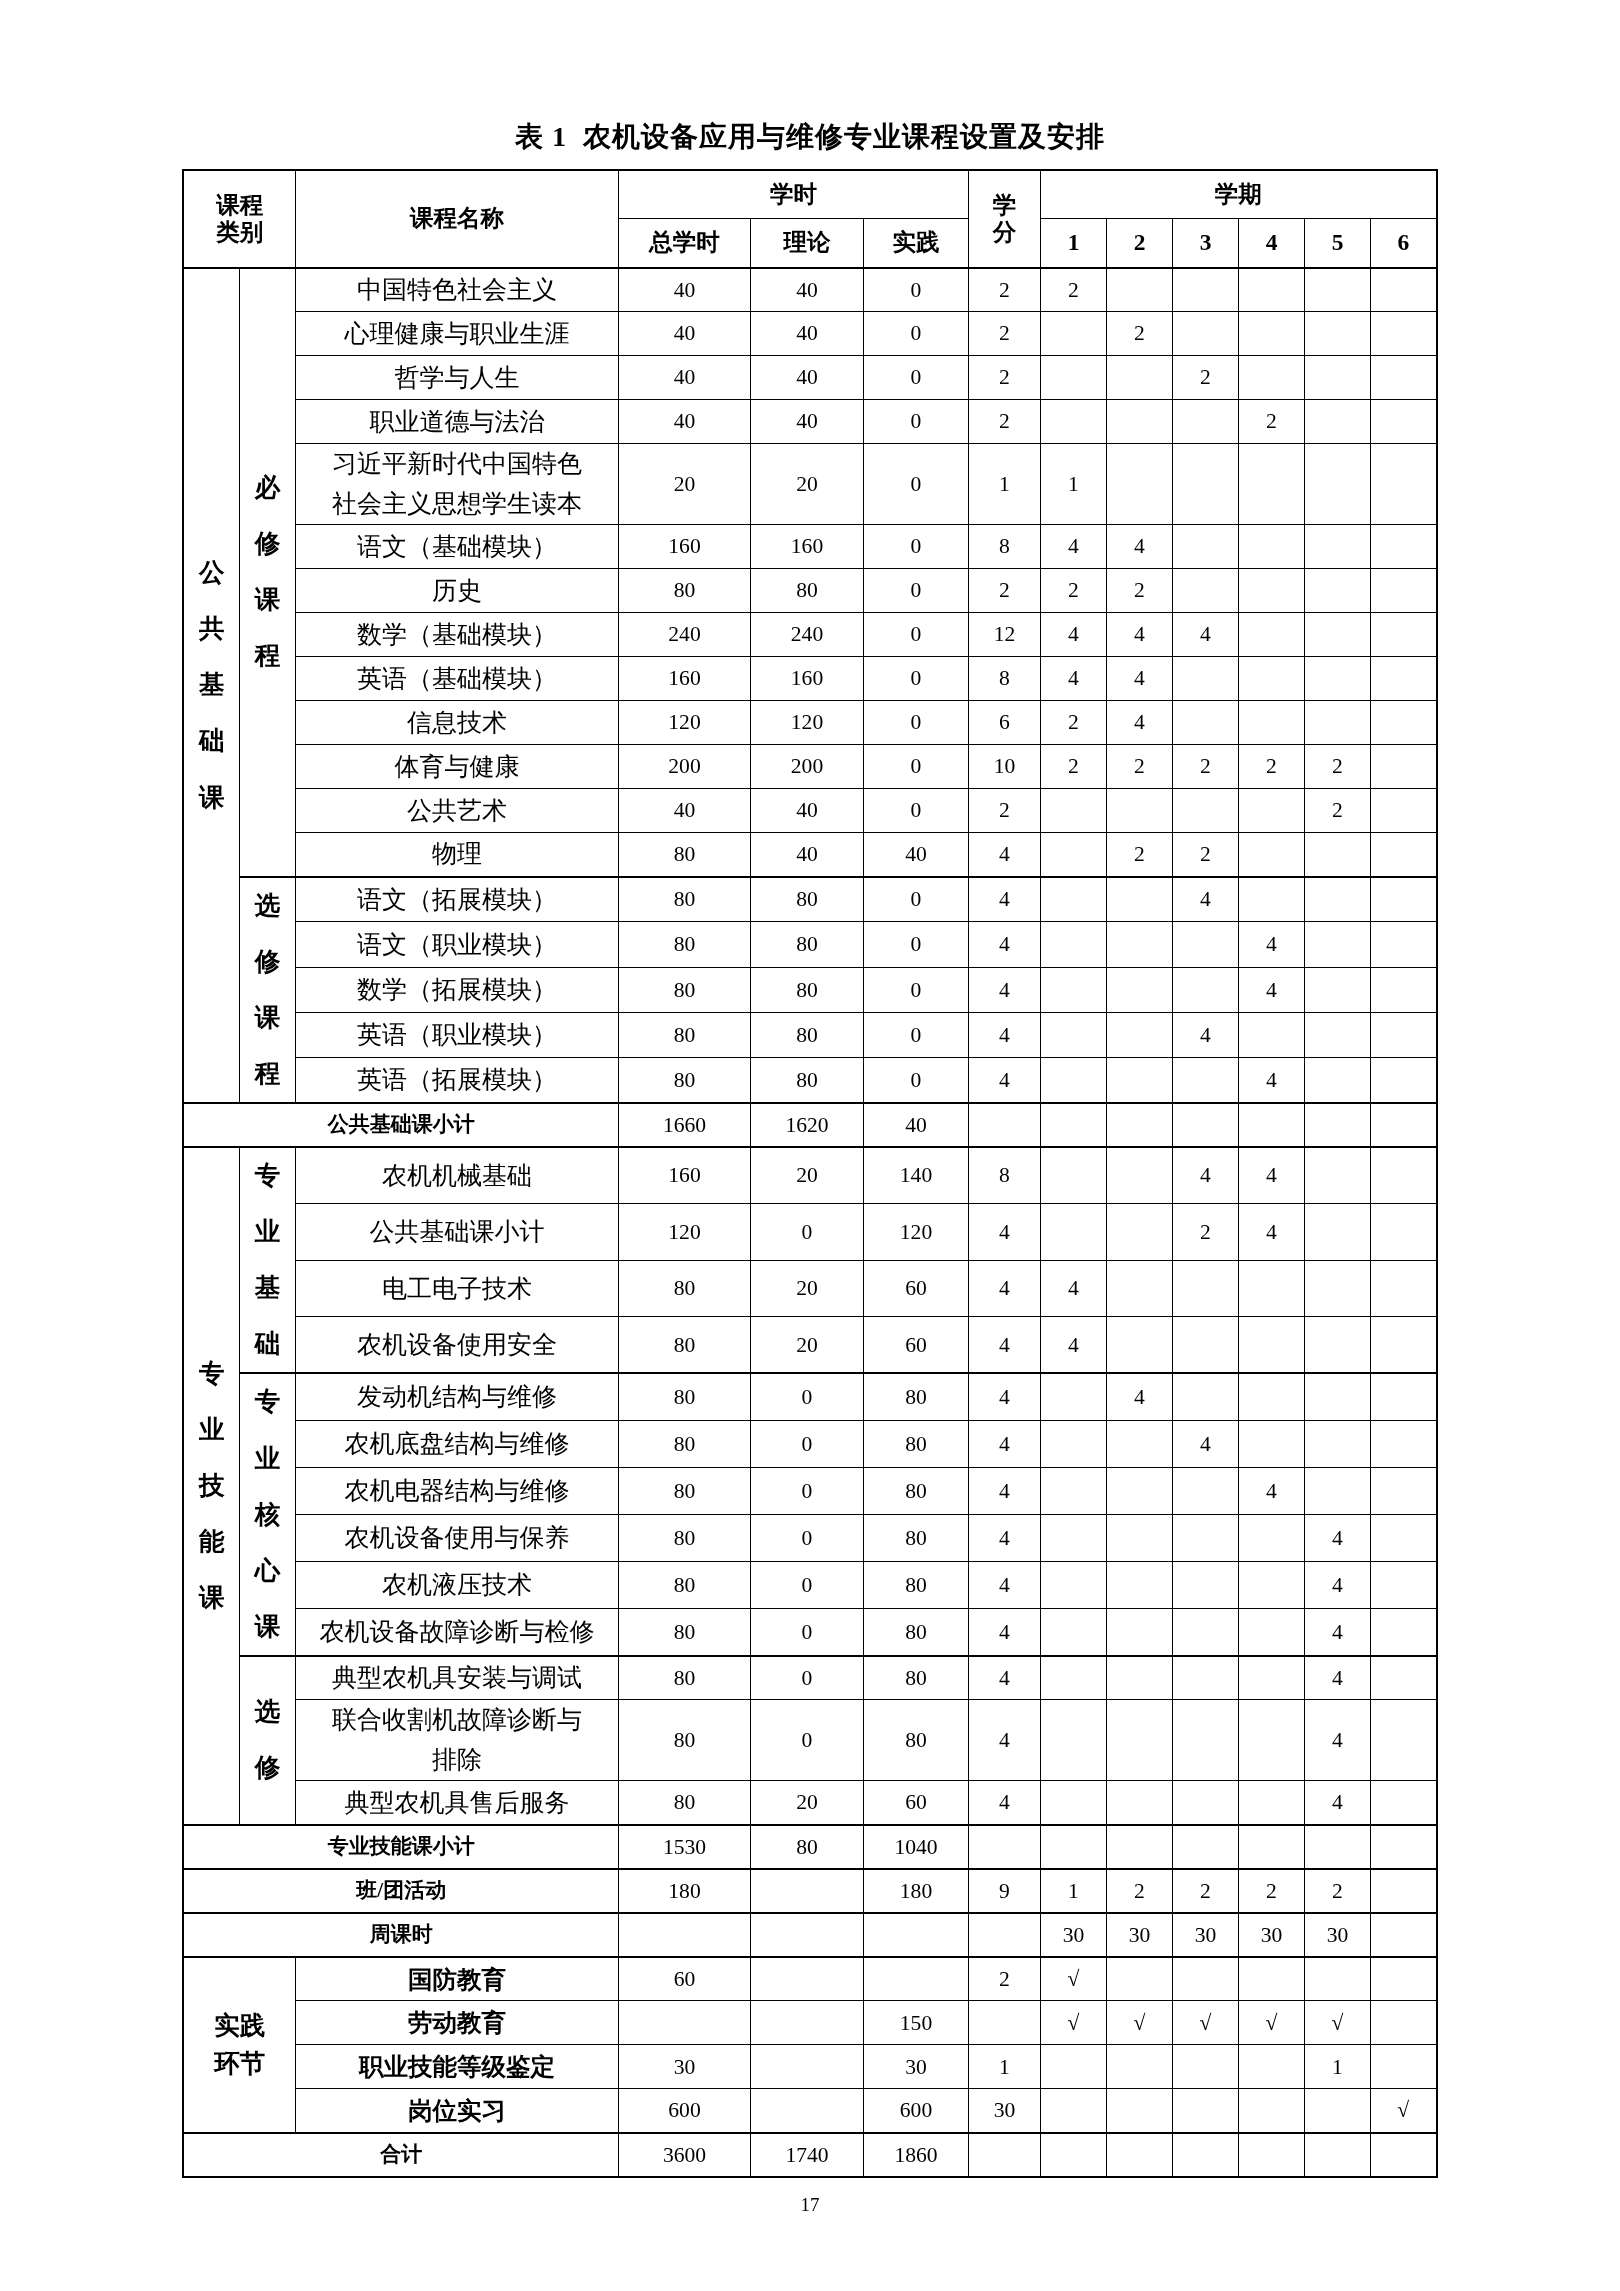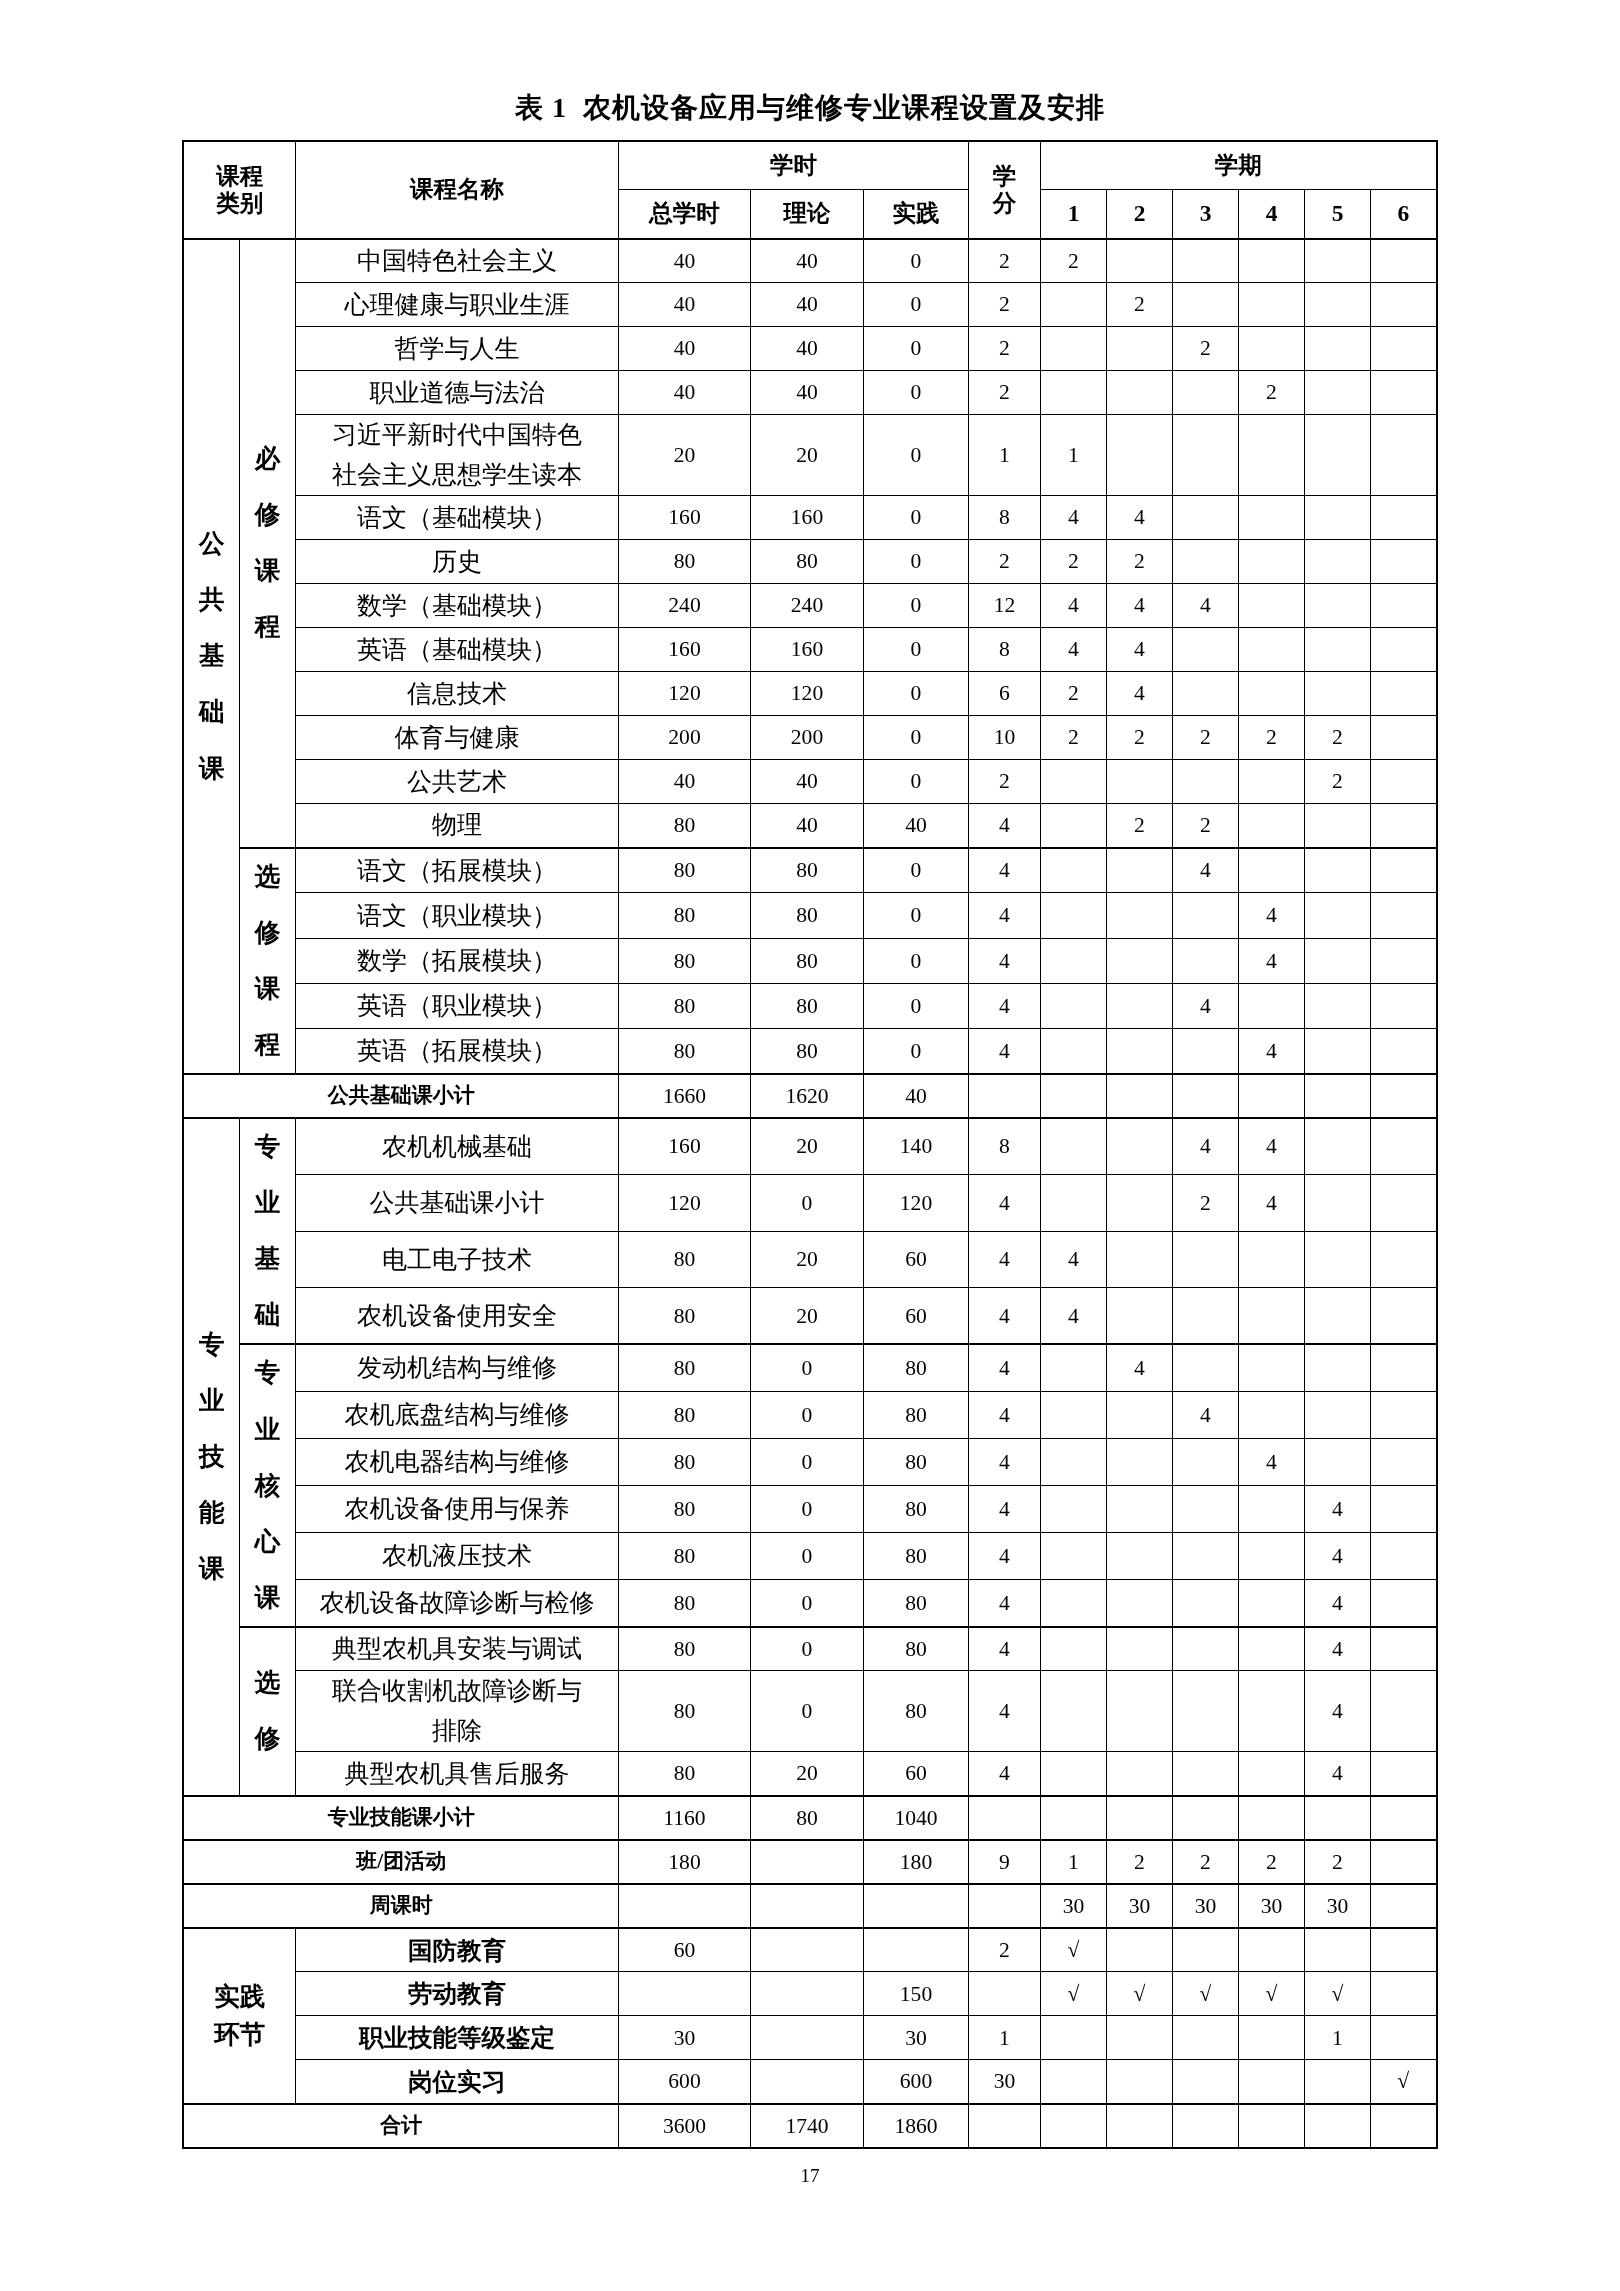--- a/index.html
+++ b/index.html
@@ -6,21 +6,21 @@
   body{
     width:1620px;height:2292px;
     background:#ffffff;color:#000;
     font-family:"Liberation Serif","DejaVu Serif",serif;
     position:relative;
   }
   .page{width:1620px;height:2292px;overflow:hidden;}
   .title{
     text-align:center;
     font-size:28px;font-weight:bold;
-    padding-top:89px;margin:0 0 12.7px 0;
+    padding-top:118px;margin:0 0 12.7px 0;
     white-space:pre;
     letter-spacing:1px;
   }
   table.cur{
     border-collapse:collapse;
     table-layout:fixed;
     margin:0 auto;
     width:1251px;
     border:2.9px solid #000;
   }
@@ -533,21 +533,21 @@
           <td>4</td>
           <td></td>
           <td></td>
           <td></td>
           <td></td>
           <td>4</td>
           <td></td>
         </tr>
         <tr class="thick-top">
           <td class="lbl" colspan="3">专业技能课小计</td>
-          <td>1160</td>
+          <td>1530</td>
           <td>80</td>
           <td>1040</td>
           <td></td>
           <td></td>
           <td></td>
           <td></td>
           <td></td>
           <td></td>
           <td></td>
         </tr>

